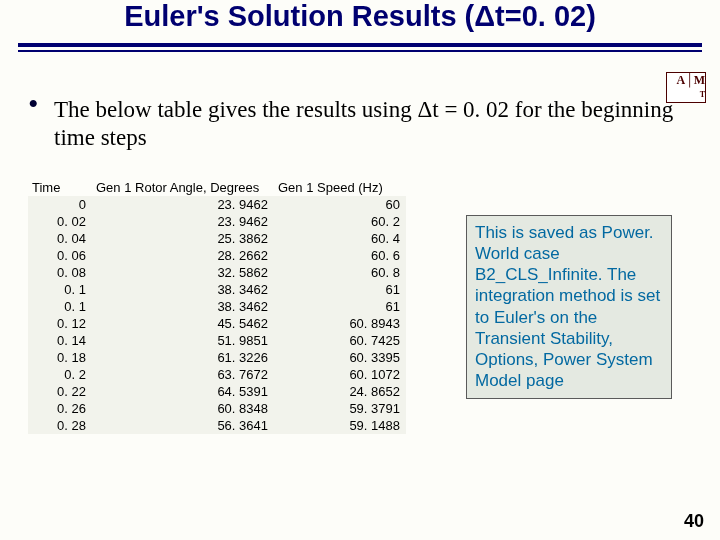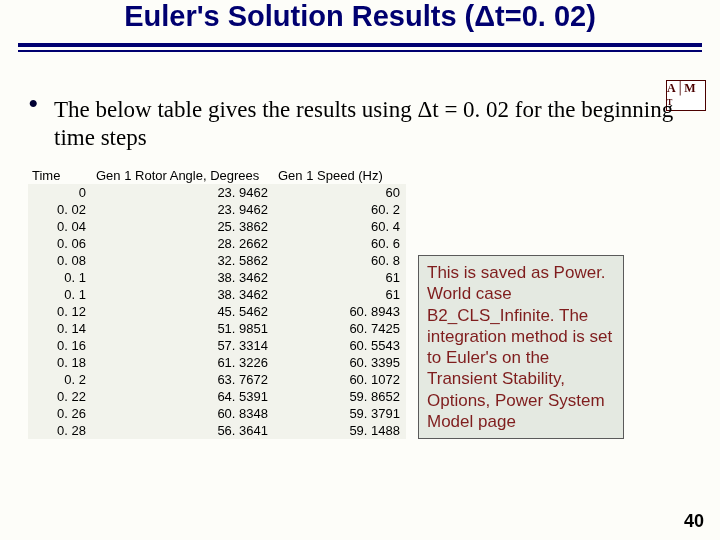--- a/index.html
+++ b/index.html
@@ -21,30 +21,30 @@
   }
   .rule {
     margin: 10px 18px 0 18px;
     border-top: 4px solid #000070;
     border-bottom: 2px solid #000070;
     height: 3px;
   }
   .logo {
     position: absolute;
     right: 14px;
-    top: 80px;
+    top: 72px;
     width: 38px;
     height: 28px;
     font-family: Georgia, serif;
     font-weight: bold;
     color: #4b0000;
     background: #fff;
     border: 1px solid #4b0000;
     font-size: 12px;
-    text-align: left;
+    text-align: right;
     line-height: 13px;
     padding-top: 1px;
   }
   .body {
     position: absolute;
     left: 28px;
     top: 96px;
     right: 20px;
   }
   .bullet-row { display: flex; }
@@ -55,22 +55,23 @@
     width: 26px;
     flex: 0 0 26px;
   }
   .bullet-text {
     font-size: 23px;
     color: #000;
     line-height: 1.2;
   }
   .content-row {
     display: flex;
-    margin-top: 16px;
-    align-items: flex-end;
+    margin-top: 28px;
+    align-items: center;
+    gap: 48px;
   }
   table.data {
     border-collapse: collapse;
     font-family: Arial, sans-serif;
     font-size: 13px;
     color: #000;
   }
   table.data th {
     font-weight: normal;
     text-align: left;
@@ -89,21 +90,21 @@
   table.data td.col-speed { width: 120px; }
   .sidebox {
     margin-left: 12px;
     background: #e4e9e1;
     border: 1px solid #5a5a5a;
     width: 188px;
     padding: 6px 8px;
     font-family: Arial, sans-serif;
     font-size: 17px;
     line-height: 1.25;
-    color: #7f1d1d;
+    color: #0369a1;
   }
   .pagenum {
     position: absolute;
     right: 16px;
     bottom: 8px;
     font-family: Arial, sans-serif;
     font-size: 18px;
     color: #000;
     font-weight: bold;
   }
@@ -170,38 +171,33 @@
             <td class="col-time">0. 12</td>
             <td class="col-angle">45. 5462</td>
             <td class="col-speed">60. 8943</td>
           </tr>
           <tr>
             <td class="col-time">0. 14</td>
             <td class="col-angle">51. 9851</td>
             <td class="col-speed">60. 7425</td>
           </tr>
           <tr>
-            <td class="col-time">0. 16</td>
-            <td class="col-angle">57. 3314</td>
-            <td class="col-speed">60. 5543</td>
-          </tr>
-          <tr>
             <td class="col-time">0. 18</td>
             <td class="col-angle">61. 3226</td>
             <td class="col-speed">60. 3395</td>
           </tr>
           <tr>
             <td class="col-time">0. 2</td>
             <td class="col-angle">63. 7672</td>
             <td class="col-speed">60. 1072</td>
           </tr>
           <tr>
             <td class="col-time">0. 22</td>
             <td class="col-angle">64. 5391</td>
-            <td class="col-speed">59. 8652</td>
+            <td class="col-speed">24. 8652</td>
           </tr>
           <tr>
             <td class="col-time">0. 26</td>
             <td class="col-angle">60. 8348</td>
             <td class="col-speed">59. 3791</td>
           </tr>
           <tr>
             <td class="col-time">0. 28</td>
             <td class="col-angle">56. 3641</td>
             <td class="col-speed">59. 1488</td>

